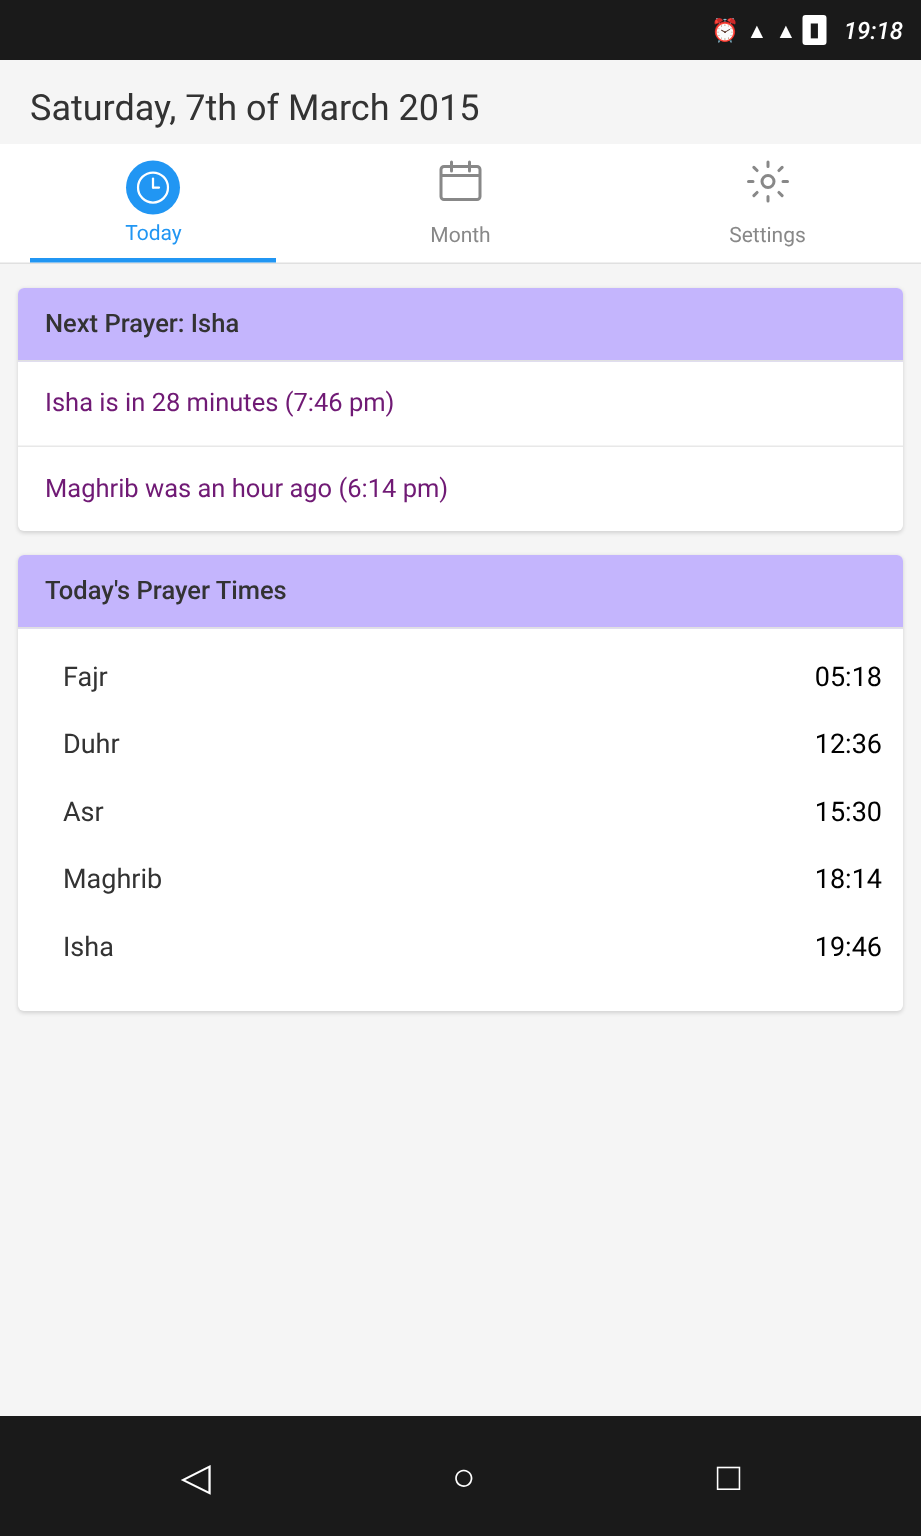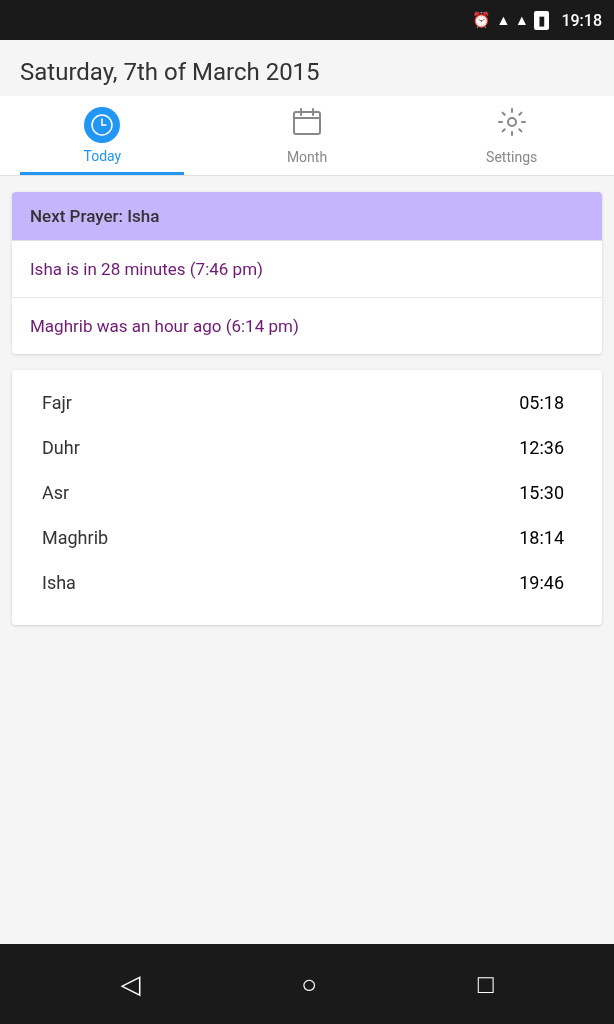--- a/index.html
+++ b/index.html
@@ -28,20 +28,21 @@
       align-items: center;
       gap: 5px;
       color: white;
       font-size: 14px;
     }
     .status-time {
       color: white;
       font-size: 16px;
       font-weight: 500;
       margin-left: 6px;
+      font-style: italic;
     }
 
     
     .header {
       background: #f5f5f5;
       padding: 18px 20px 10px 20px;
     }
     .header-date {
       font-size: 24px;
       color: #333;
@@ -115,21 +116,21 @@
       font-size: 17px;
       color: #701a75;
       border-bottom: 1px solid #e8e8e8;
     }
     .card-row:last-child {
       border-bottom: none;
     }
 
     
     .prayer-times-body {
-      padding: 10px 38px 20px 30px;
+      padding: 10px 14px 20px 30px;
       text-align: center;
     }
     .prayer-row {
       display: flex;
       justify-content: space-between;
       padding: 12px 0;
       font-size: 18px;
       color: #333;
     }
     .prayer-name {}
@@ -237,20 +238,21 @@
 
 <div class="main-content">
 
   <div class="card">
     <div class="card-header">Next Prayer: Isha</div>
     <div class="card-row">Isha is in 28 minutes (7:46 pm)</div>
     <div class="card-row">Maghrib was an hour ago (6:14 pm)</div>
   </div>
 
   <div class="card">
+    <div class="card-header">Today's Prayer Times</div>
     <div class="prayer-times-body">
 
     <div class="prayer-row">
       <span class="prayer-name">Fajr</span>
       <span class="prayer-time">05:18</span>
     </div>
         <div class="prayer-row">
       <span class="prayer-name">Duhr</span>
       <span class="prayer-time">12:36</span>
     </div>

